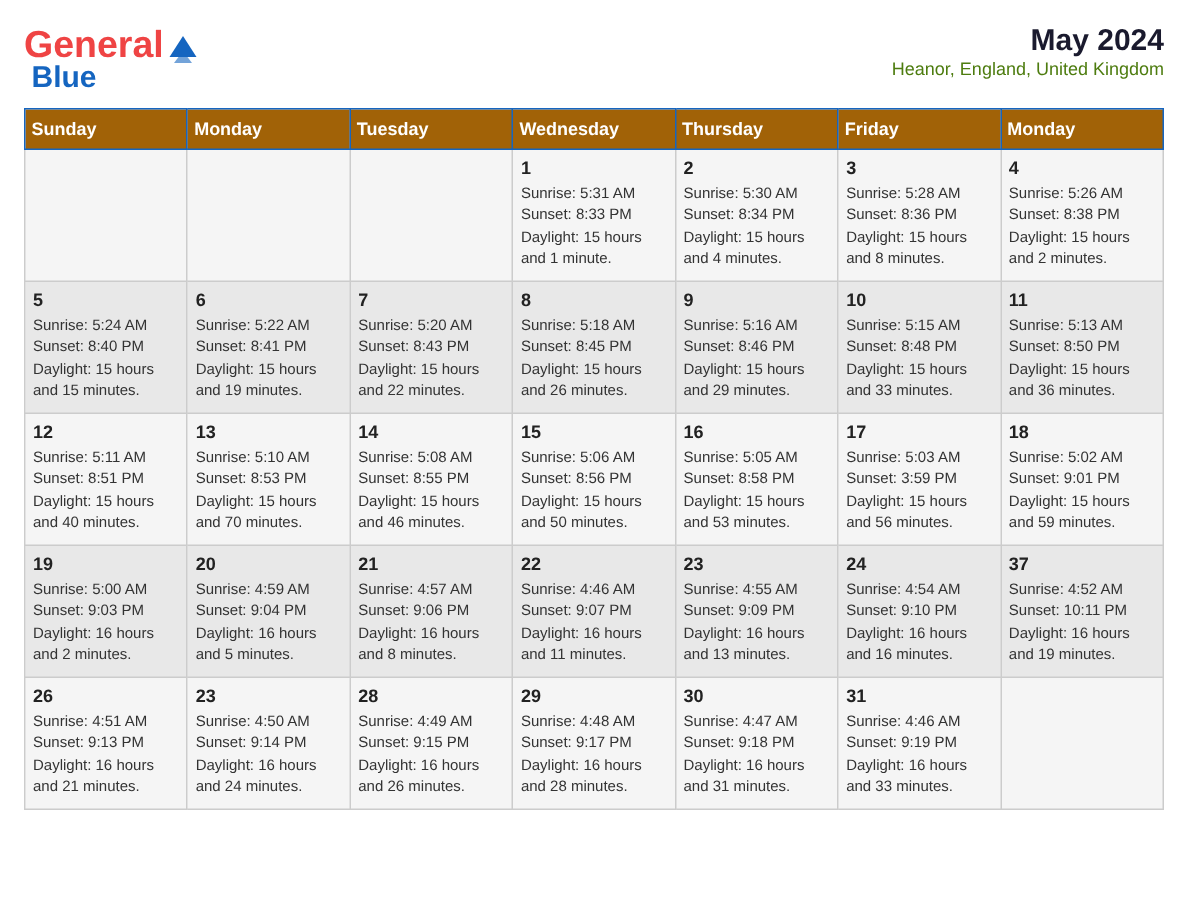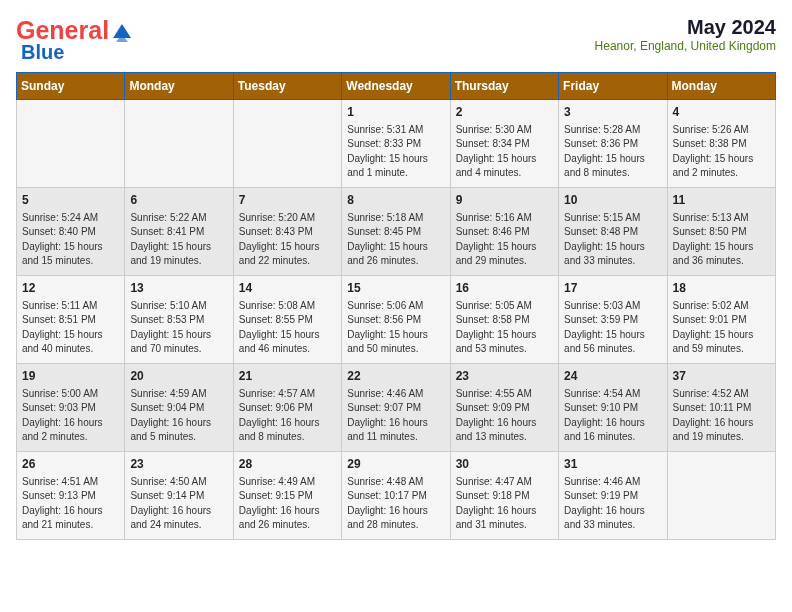--- a/index.html
+++ b/index.html
@@ -322,21 +322,21 @@
         <td>
           <span class="day-number">28</span>
           <div class="cell-content">Sunrise: 4:49 AM</div>
           <div class="cell-content">Sunset: 9:15 PM</div>
           <div class="cell-content">Daylight: 16 hours</div>
           <div class="cell-content">and 26 minutes.</div>
         </td>
         <td>
           <span class="day-number">29</span>
           <div class="cell-content">Sunrise: 4:48 AM</div>
-          <div class="cell-content">Sunset: 10:17 PM</div>
+          <div class="cell-content">Sunset: 9:17 PM</div>
           <div class="cell-content">Daylight: 16 hours</div>
           <div class="cell-content">and 28 minutes.</div>
         </td>
         <td>
           <span class="day-number">30</span>
           <div class="cell-content">Sunrise: 4:47 AM</div>
           <div class="cell-content">Sunset: 9:18 PM</div>
           <div class="cell-content">Daylight: 16 hours</div>
           <div class="cell-content">and 31 minutes.</div>
         </td>

